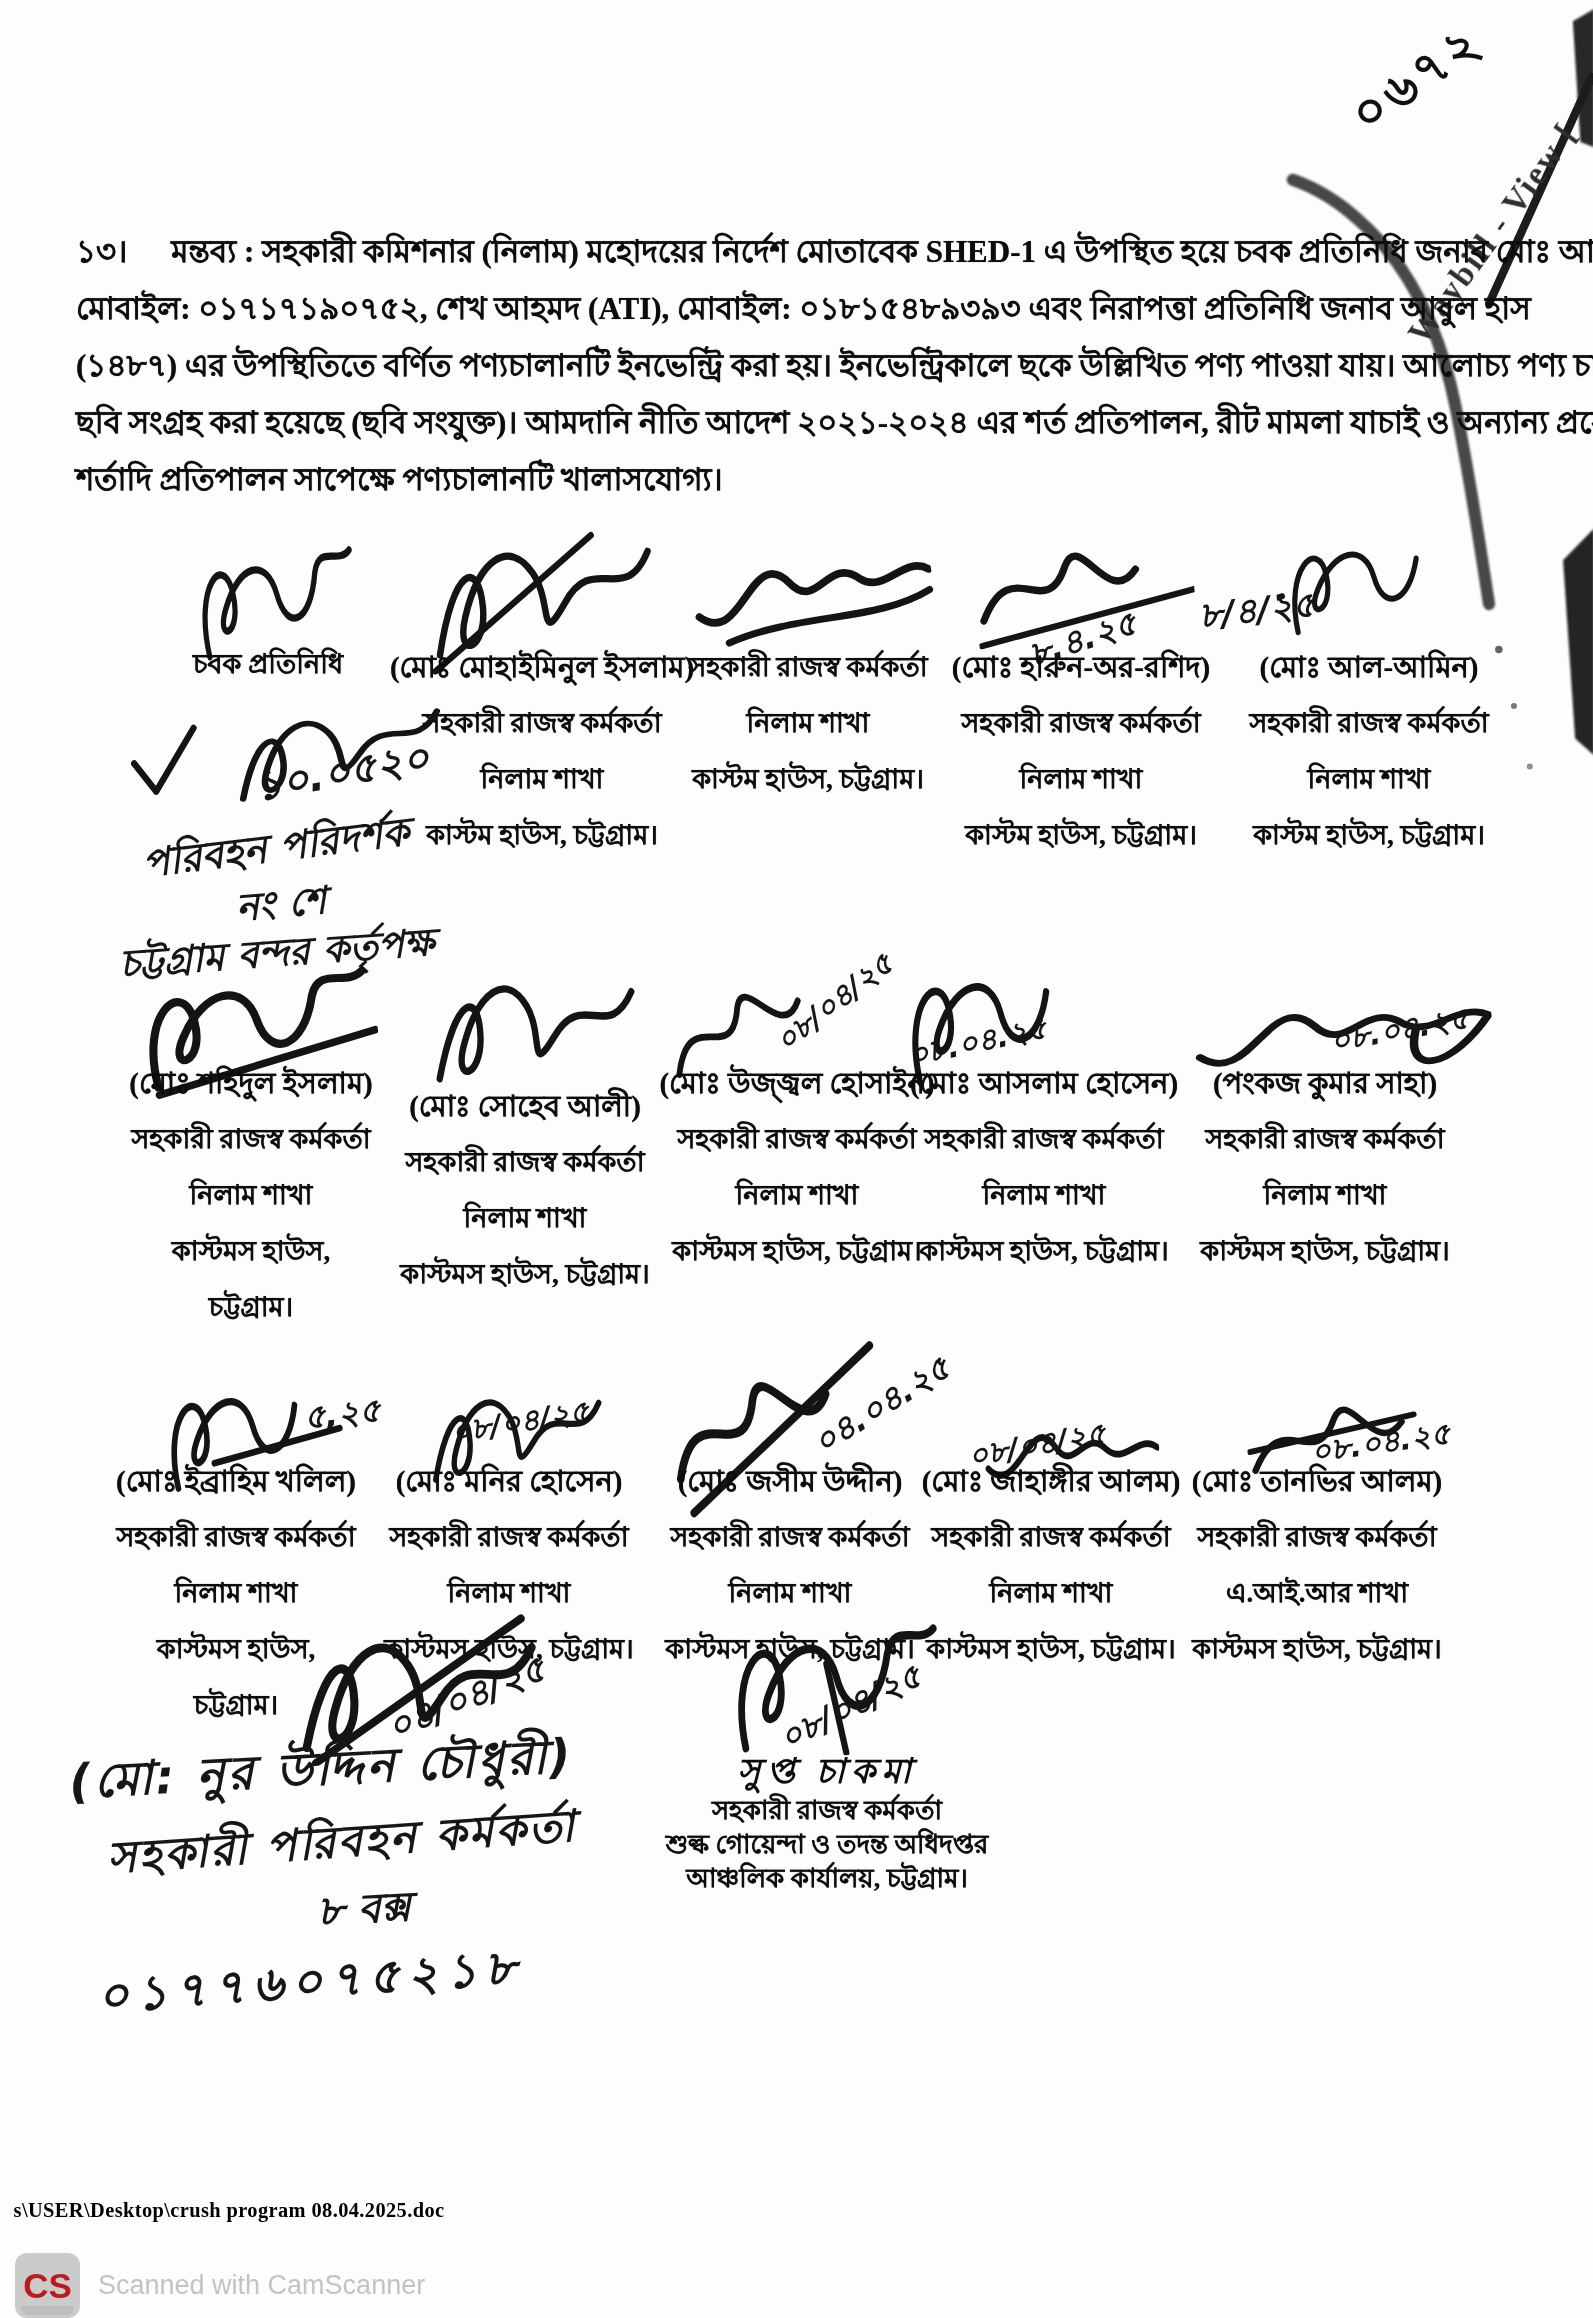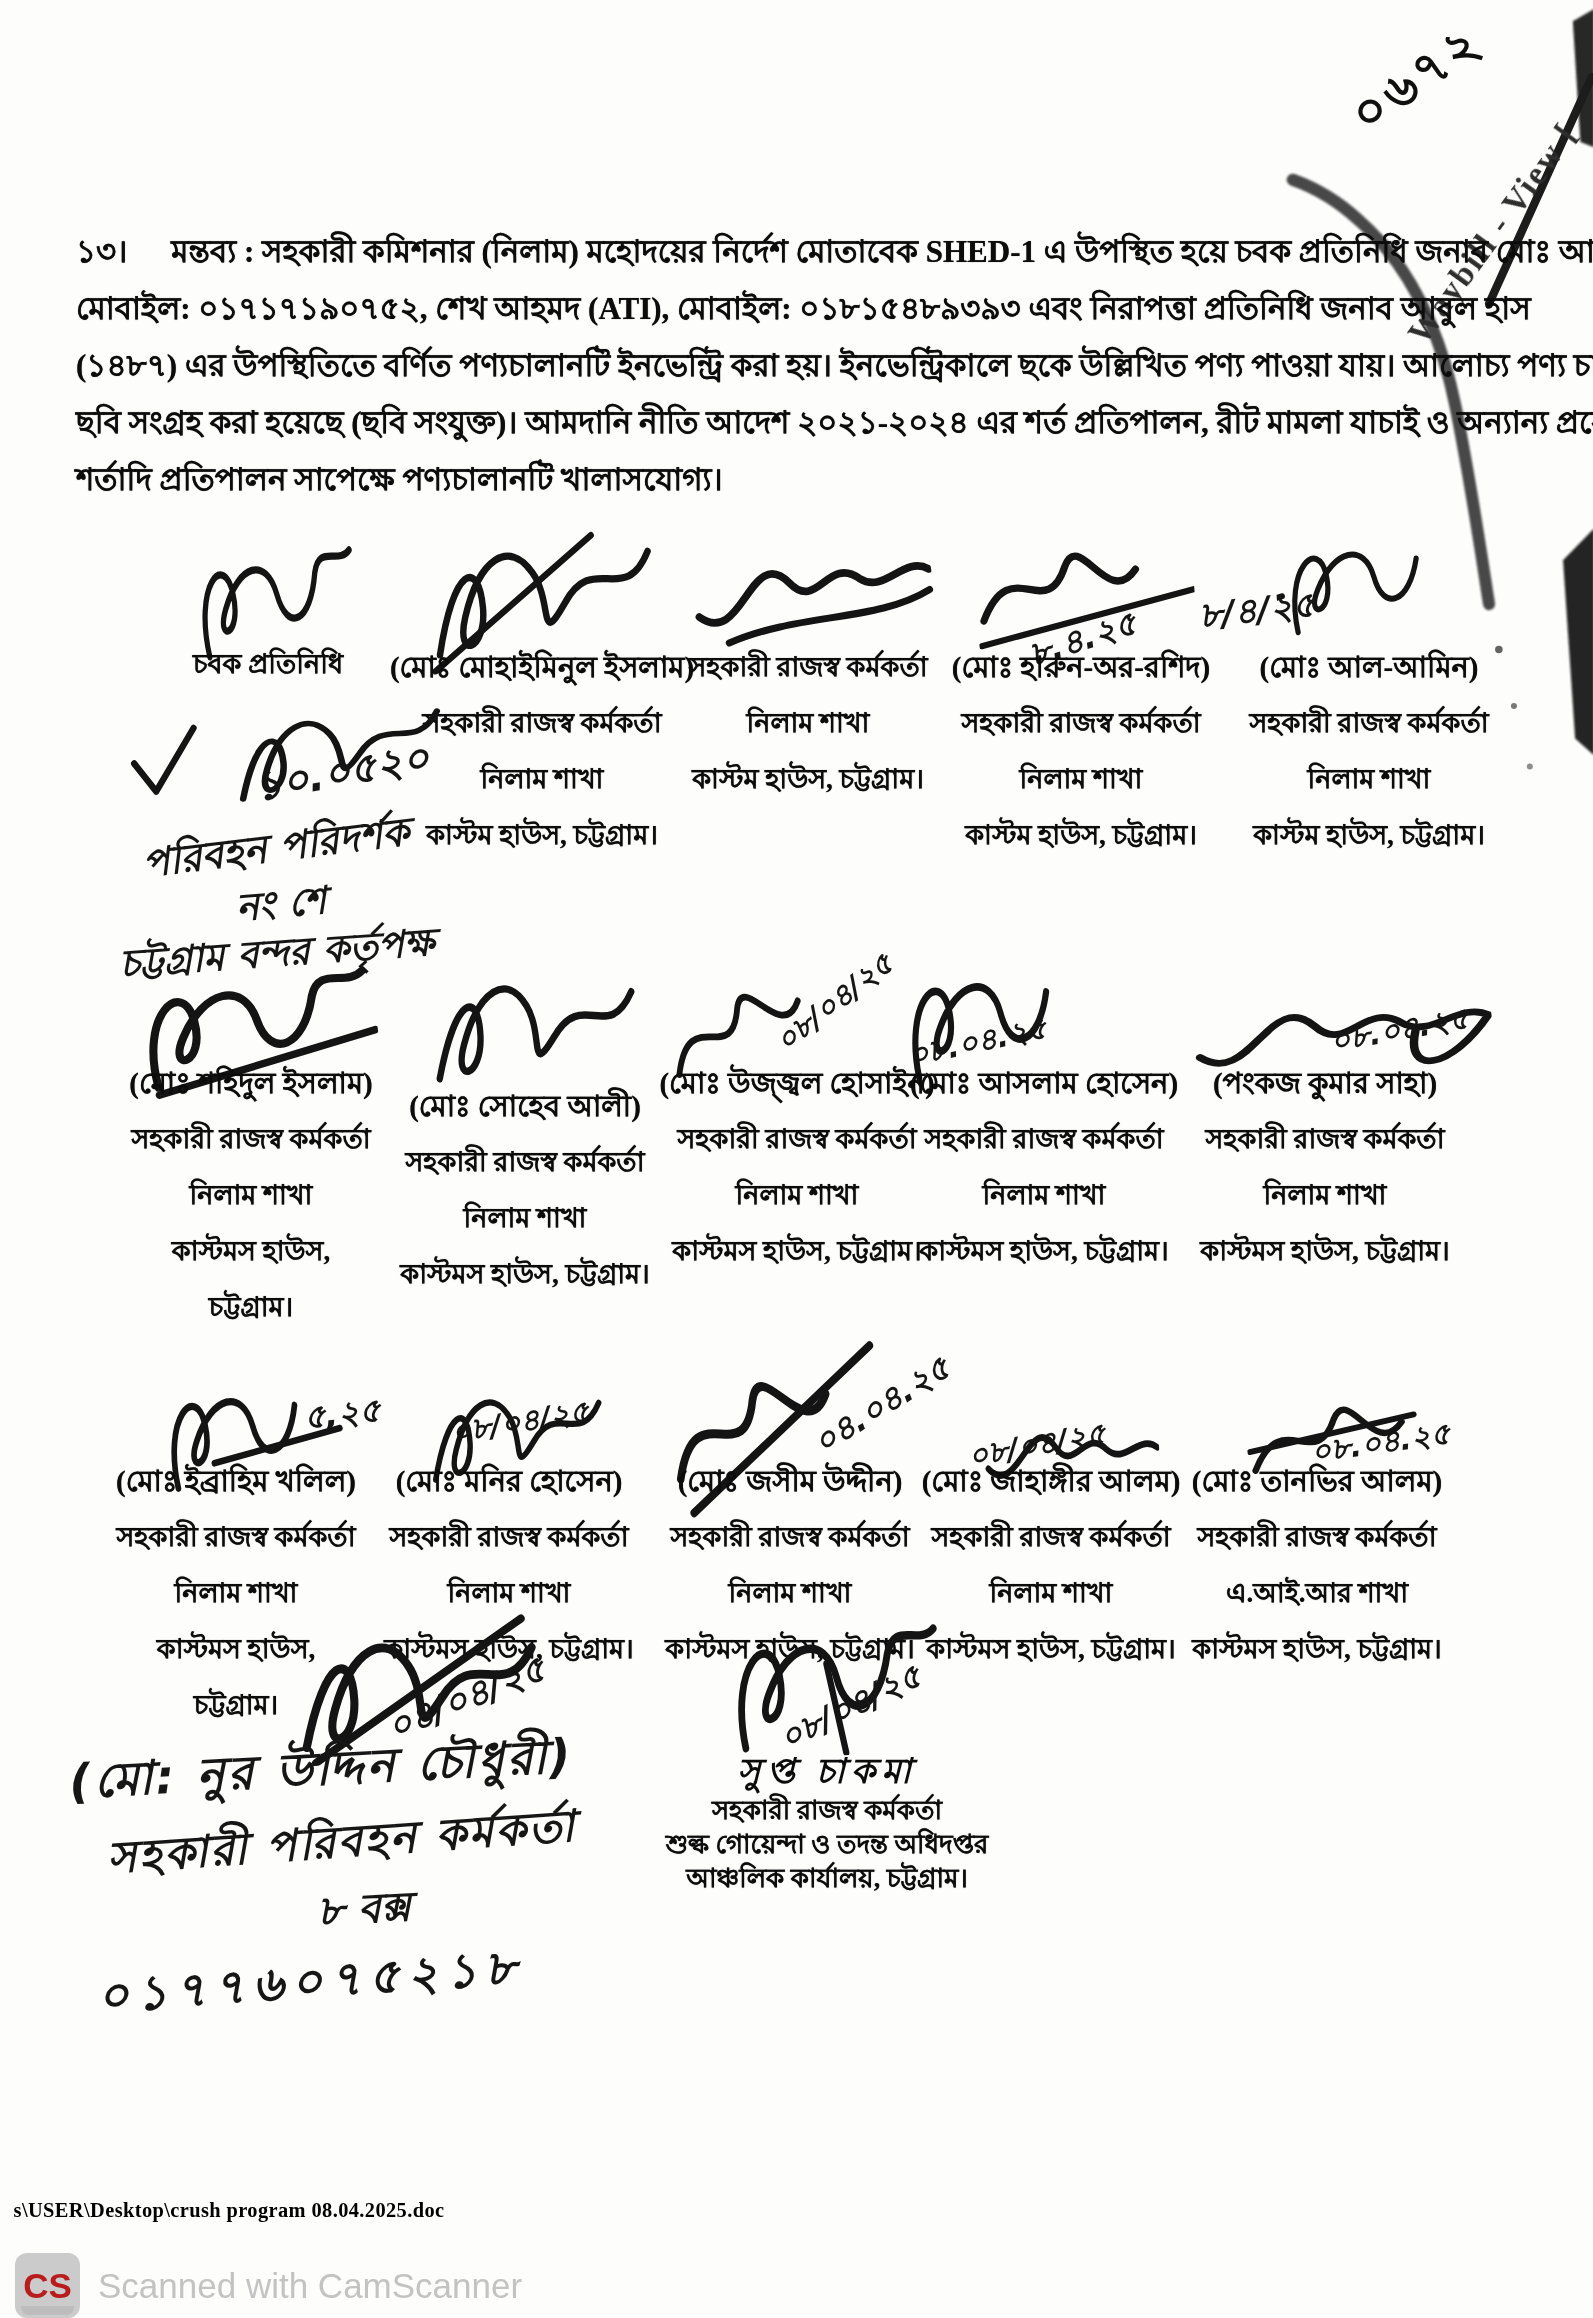--- a/index.html
+++ b/index.html
@@ -27,21 +27,21 @@
   .pgnum{position:absolute;left:1345px;top:39px;transform:rotate(-35deg);
          font-family:"DejaVu Sans",sans-serif;font-weight:700;font-size:50px;color:#101010;letter-spacing:4.5px;}
   .footer-path{position:absolute;left:13.6px;top:2199px;font-family:"Liberation Serif",serif;
          font-weight:700;font-size:20.4px;color:#000;letter-spacing:0.4px;}
   .cs-wrap{position:absolute;left:15px;top:2253px;display:flex;align-items:center;}
   .cs-logo{width:65px;height:65px;background:#cbcbcb;border-radius:12px;position:relative;
            display:flex;align-items:center;justify-content:center;}
   .cs-logo span{color:#b91c1c;font-family:"Liberation Sans",sans-serif;font-weight:700;font-size:35px;}
   .cs-logo::after{content:"";position:absolute;left:6px;right:6px;bottom:3px;height:9px;
            background:#bdbdbd;border-radius:0 0 7.6px 7.6px;}
-  .cs-text{margin-left:18px;font-family:"Liberation Sans",sans-serif;font-size:35px;color:#c3c3c3;}
+  .cs-text{margin-left:18px;font-family:"Liberation Sans",sans-serif;font-size:27px;color:#c3c3c3;}
 </style>
 </head>
 <body>
 
 <div class="page">
 
   <svg width="1594" height="2319" style="position:absolute;left:0;top:0;" viewBox="0 0 2111 3071">
     <defs>
         <filter id="b1">
           <feGaussianBlur stdDeviation="1.6"></feGaussianBlur>

